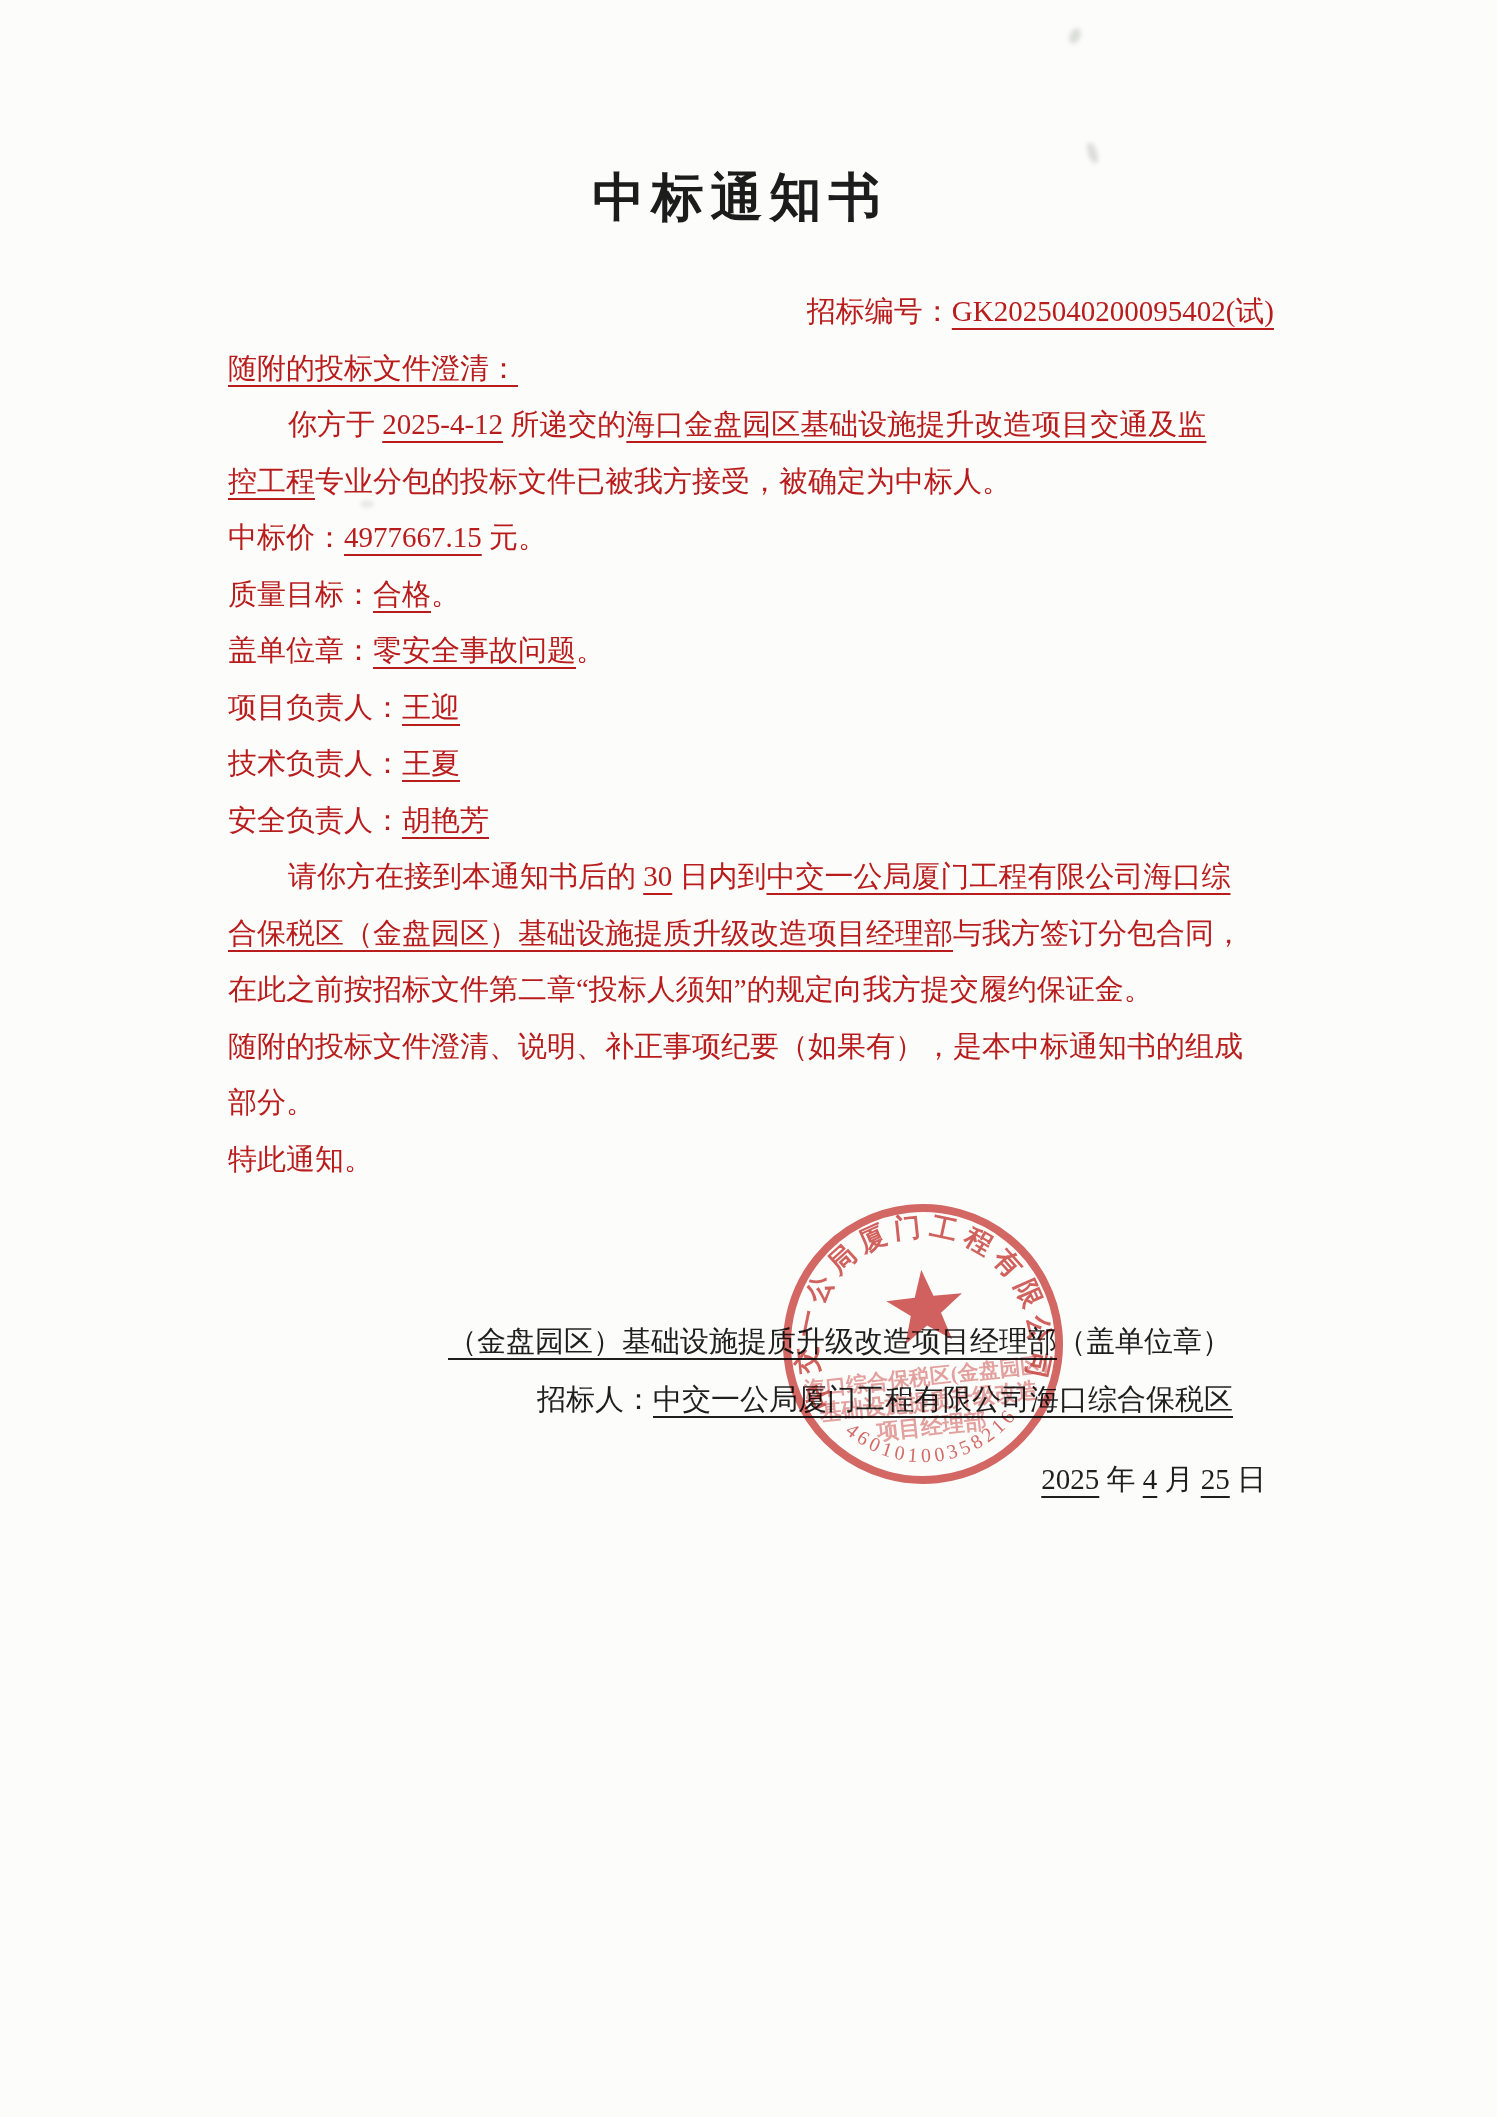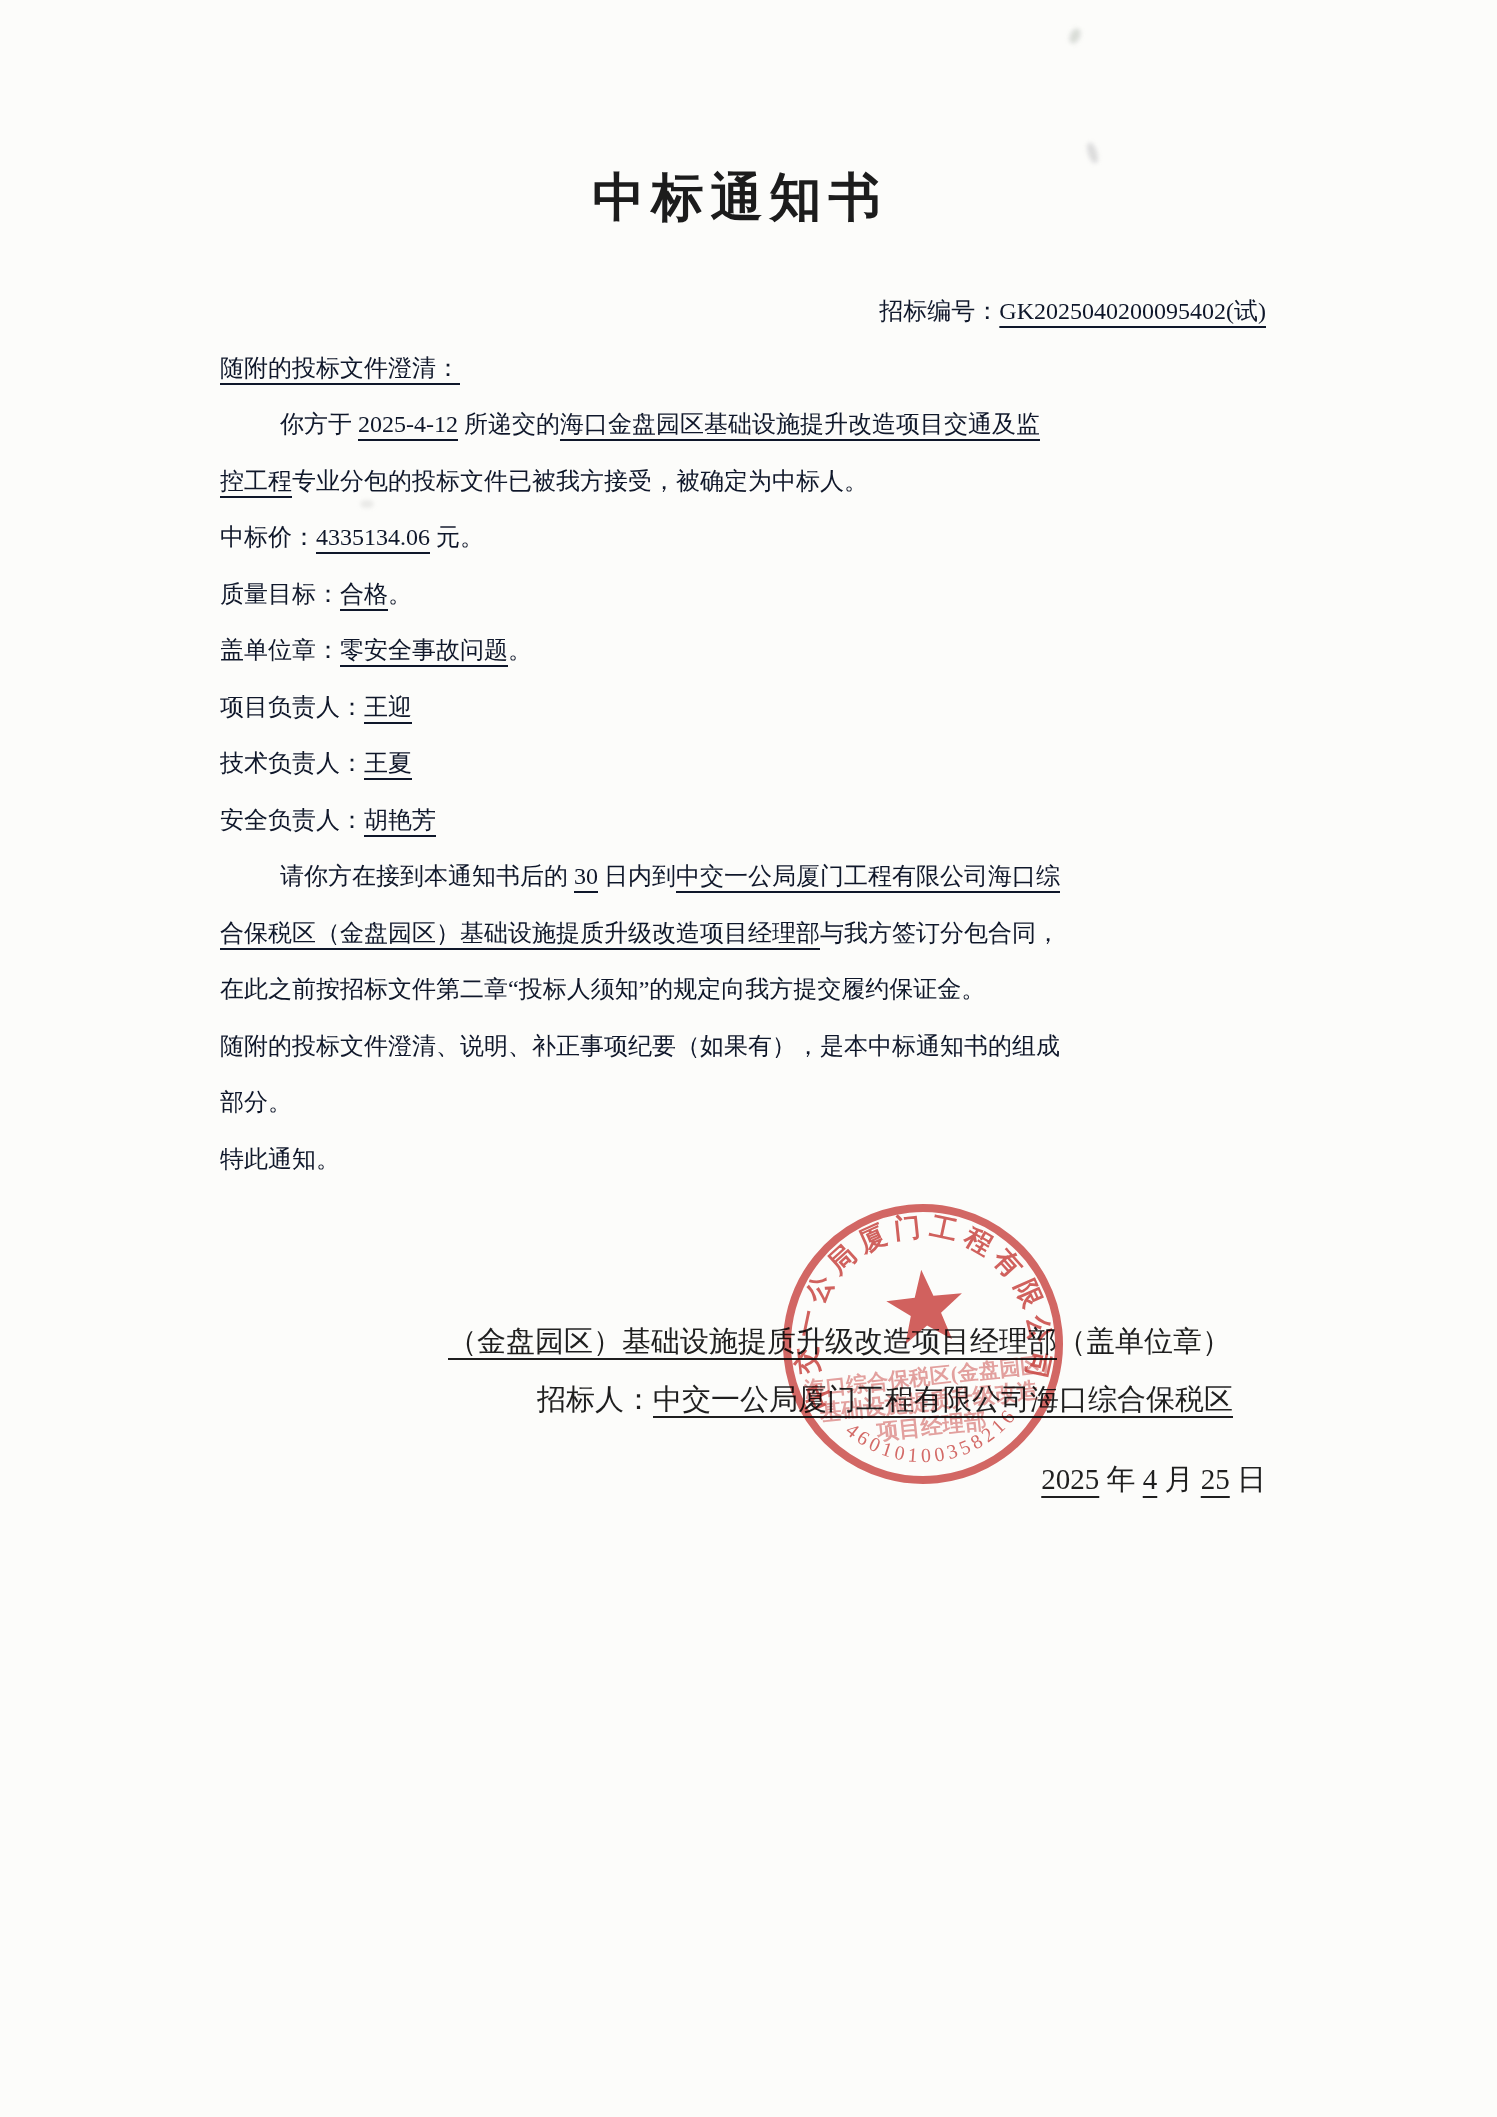--- a/index.html
+++ b/index.html
@@ -8,22 +8,22 @@
     position:relative; width:1497px; height:2117px;
     background:#fcfcfa; overflow:hidden;
     font-family:"Liberation Serif","DejaVu Serif",serif;
     color:#222;
   }
   .title {
     position:absolute; top:163px; left:0; width:1480px; text-align:center;
     font-size:52px; font-weight:bold; letter-spacing:7px; color:#1c1c1c;
   }
   .content {
-    position:absolute; left:220px; top:283px; width:1046px;
-    font-size:24px; color:#0f172a;
+    position:absolute; left:228px; top:283px; width:1046px;
+    font-size:29px; color:#b91c1c;
   }
   .line { line-height:56.5px; white-space:nowrap; }
   .r { text-align:right; }
   .ind { padding-left:60px; }
   .u { text-decoration:underline; text-underline-offset:7px; text-decoration-thickness:1.5px; }
   .sig {
     position:absolute; left:220px; top:1312px; width:1046px;
     font-size:29px; color:#1f1f1f;
   }
   .sig .line { line-height:58px; }
@@ -59,21 +59,21 @@
   <div class="content">
 
     <div class="line r"><span>招标编号：</span><span class="u">GK2025040200095402(试)</span></div>
 
     <div class="line"><span class="u">随附的投标文件澄清：</span></div>
 
     <div class="line ind"><span>你方于 </span><span class="u">2025-4-12</span><span> 所递交的</span><span class="u">海口金盘园区基础设施提升改造项目交通及监</span></div>
 
     <div class="line"><span class="u">控工程</span><span>专业分包的投标文件已被我方接受，被确定为中标人。</span></div>
 
-    <div class="line"><span>中标价：</span><span class="u">4335134.06</span><span> 元。</span></div>
+    <div class="line"><span>中标价：</span><span class="u">4977667.15</span><span> 元。</span></div>
 
 
     <div class="line"><span>质量目标：</span><span class="u">合格</span><span>。</span></div>
 
     <div class="line"><span>盖单位章：</span><span class="u">零安全事故问题</span><span>。</span></div>
 
     <div class="line"><span>项目负责人：</span><span class="u">王迎</span></div>
 
     <div class="line"><span>技术负责人：</span><span class="u">王夏</span></div>
 

